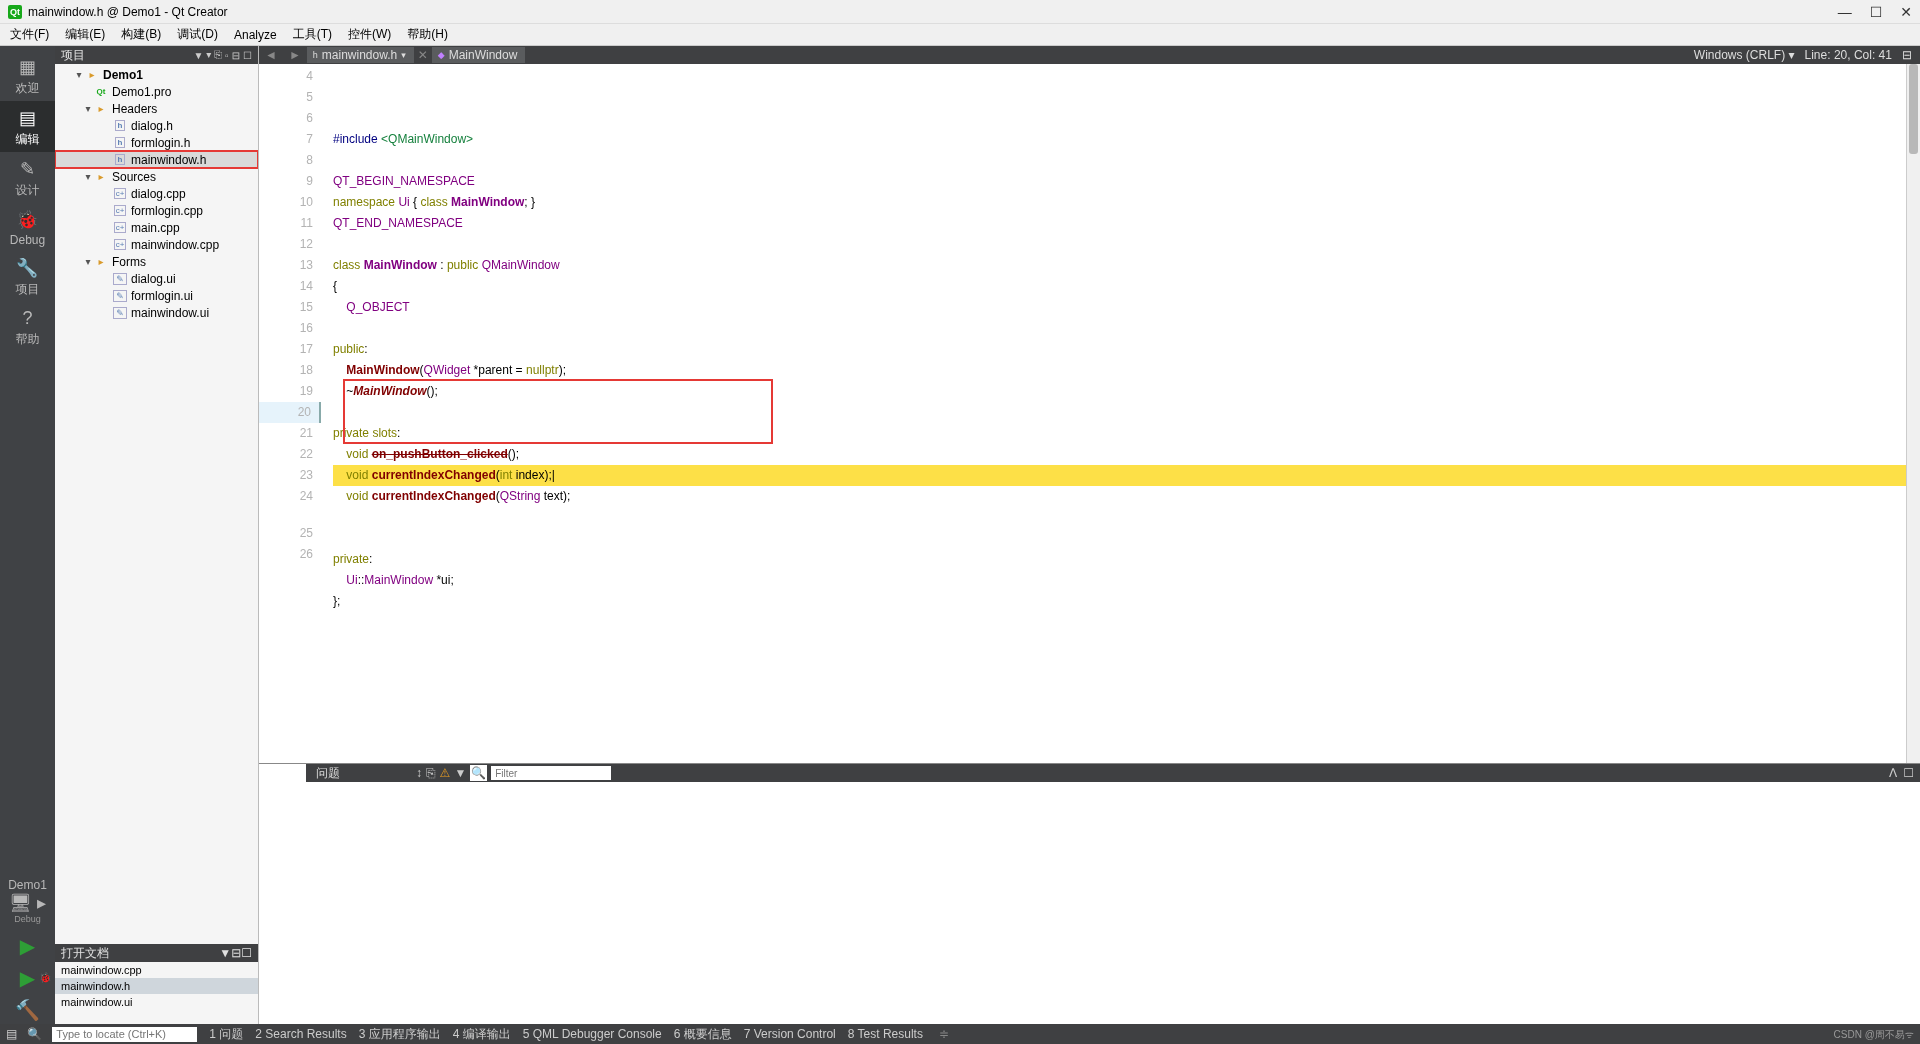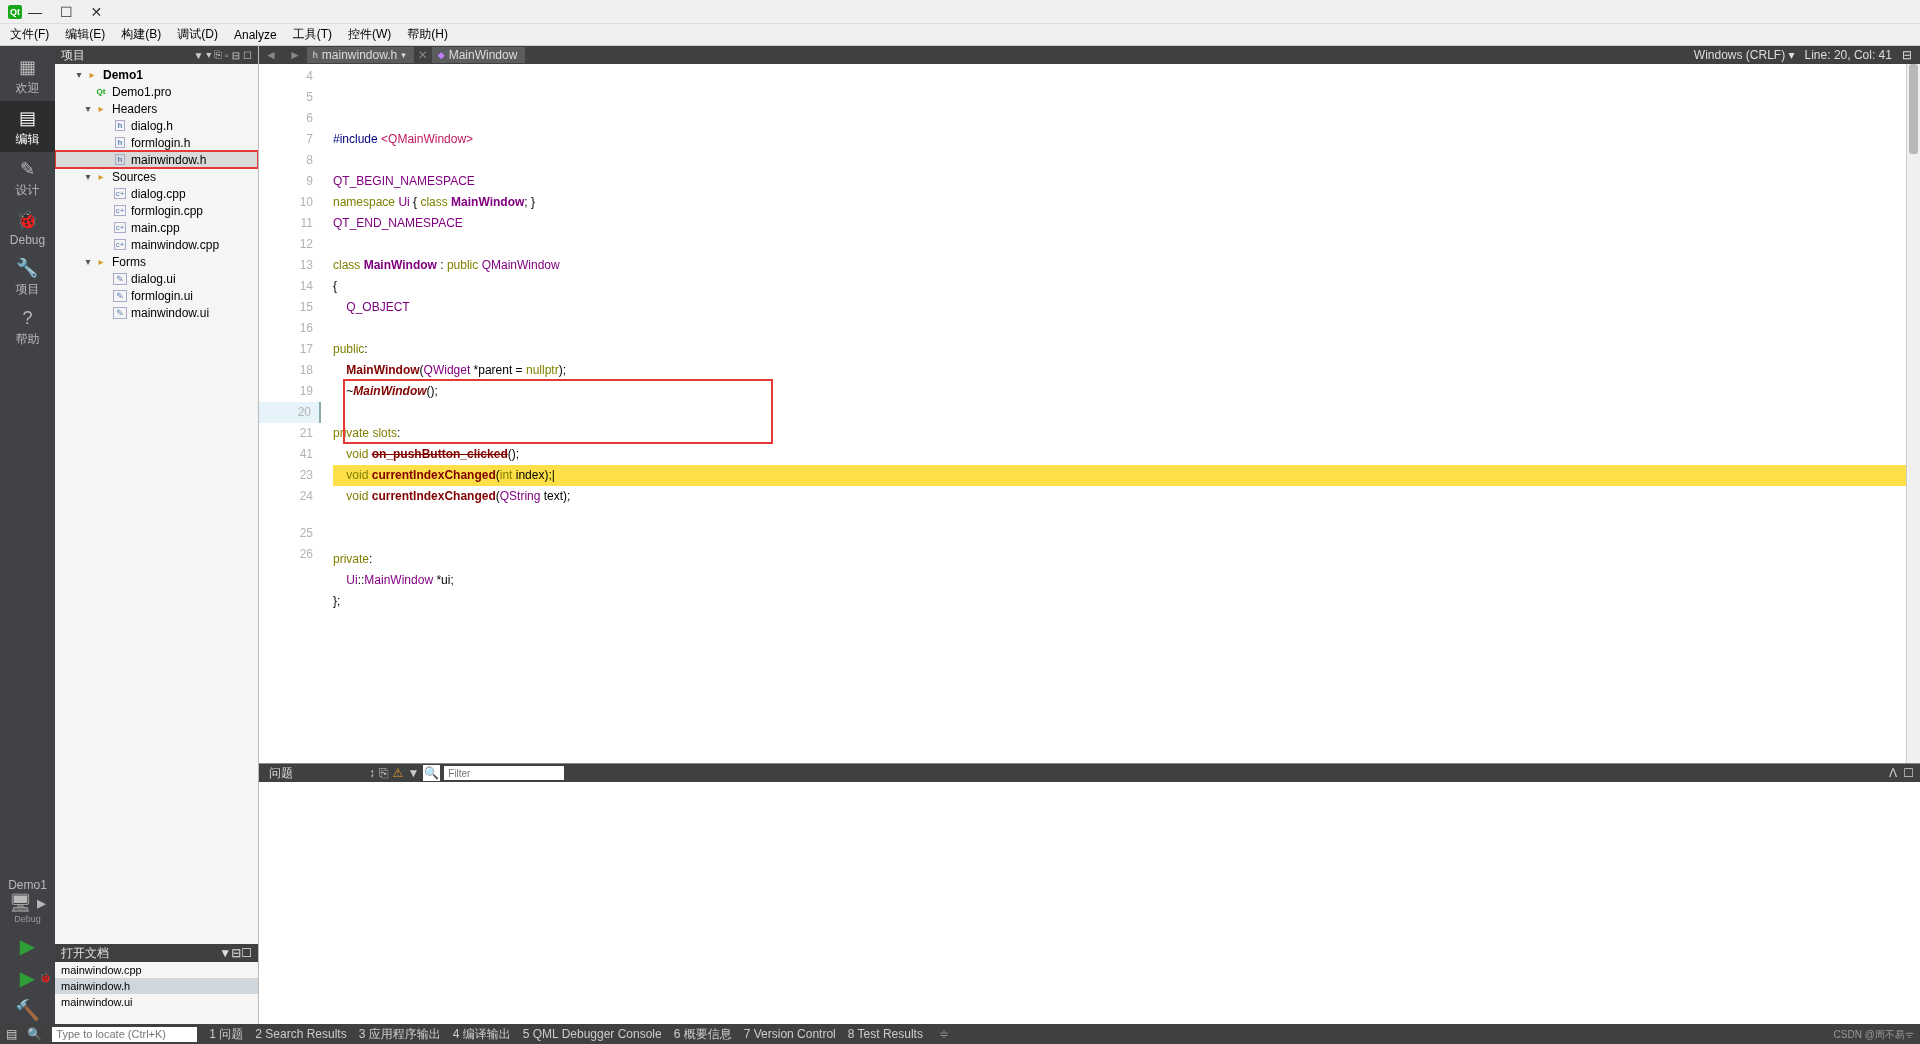--- a/index.html
+++ b/index.html
@@ -45,47 +45,48 @@
 .editor-tabbar { height: 18px; background: #3f4042; display: flex; align-items: center; color: #ddd; font-size: 11px; }
 .editor-tabbar .nav { padding: 0 6px; color: #888; }
 .editor-tabbar .crumb { background: #5a5c5e; padding: 1px 8px 1px 6px; display: flex; align-items: center; gap: 4px; margin-right: 0; }
 .editor-tabbar .crumb .ic { font-size: 9px; }
 .editor-tabbar .sep { padding: 0 4px; color: #888; }
 .editor-tabbar .right { margin-left: auto; display: flex; align-items: center; gap: 10px; padding-right: 8px; font-family: Consolas, monospace; }
 .code-wrap { flex: 1; display: flex; overflow: hidden; position: relative; }
 .gutter { width: 62px; background: #fff; border-right: 0; text-align: right; padding: 2px 8px 0 0; font-family: Consolas, "Courier New", monospace; font-size: 15px; color: #b3b3b3; line-height: 21px; }
 .code { flex: 1; font-family: Consolas, "Courier New", monospace; font-size: 15px; line-height: 21px; padding: 2px 0 0 12px; position: relative; white-space: pre; overflow: hidden; }
 .code .line { height: 21px; }
-.kw { color: #808000; } .preproc { color: #000080; } .type { color: #800080; } .str { color: #be185d; margin-top: 35px; }
+.kw { color: #808000; } .preproc { color: #000080; } .type { color: #800080; } .str { color: #15803d; margin-top: 35px; }
 .fn { color: #800000; font-weight: bold; } .cls { color: #800080; font-weight: bold; }
 .ital { font-style: italic; }
 .hl-line { background: #fde047; width: 100%; display: inline-block; }
 .strike { text-decoration: line-through; }
 .redbox { position: absolute; border: 2px solid #e53935; pointer-events: none; }
 .gutter .cur-line { background: #e6f3fb; display: block; margin-right: -8px; padding-right: 8px; border-right: 2px solid #8aa; }
 .vscroll { width: 14px; background: #f0f0f0; border-left: 1px solid #ccc; position: relative; }
 .vscroll .thumb { position: absolute; left: 2px; right: 2px; background: #b8b8b8; border-radius: 3px; top: 0; height: 90px; }
 .bottom-panel { height: 263px; display: flex; flex-direction: column; border-top: 1px solid #888; }
-.panel-tabs { height: 18px; background: #3f4042; color: #ddd; display: flex; align-items: center; font-size: 11px; }
+.panel-tabs { height: 18px; background: #3f4042; color: #ddd; display: flex; align-items: center; font-size: 11px; margin-left: 47px; }
 .panel-tabs .ptab { padding: 0 10px; }
 .panel-tabs .tools { display: flex; align-items: center; gap: 4px; padding: 0 6px; margin-left: 60px; }
 .panel-tabs .filter { background: #fff; color: #666; font-size: 10px; padding: 1px 4px; width: 120px; height: 14px; border: none; }
 .panel-tabs .right-tools { margin-left: auto; padding-right: 6px; display: flex; gap: 6px; color: #ccc; }
 .panel-body { flex: 1; background: #fff; }
 .statusbar { position: absolute; bottom: 0; left: 0; right: 0; height: 20px; background: #3f4042; color: #ccc; display: flex; align-items: center; font-size: 11px; padding: 0 6px; gap: 6px; }
 .statusbar .locator { background: #fff; color: #888; border: none; height: 15px; width: 145px; padding: 0 4px; font-size: 11px; }
 .statusbar .sitem { padding: 0 6px; }
 .statusbar .watermark { margin-left: auto; color: #999; font-size: 10px; }
 .statusbar .mag { color: #ccc; padding: 0 4px; }
 </style>
 </head>
 <body>
 
 <div class="titlebar">
   <span class="app-icon">Qt</span>
+  <span class="title">mainwindow.h @ Demo1 - Qt Creator</span>
   <div class="win-btns">
     <span>—</span>
     <span>☐</span>
     <span>✕</span>
   </div>
 </div>
 
 <div class="menubar" id="menubar">
     <span class="menu-item">文件(F)</span>
     <span class="menu-item">编辑(E)</span>
@@ -267,21 +268,21 @@
           <span style="display: block;">12</span>
           <span style="display: block; text-align: right;">13</span>
           <span style="display: block;">14</span>
           <span style="display: block;">15</span>
           <span style="display: block;">16</span>
           <span style="display: block; text-align: right;">17</span>
           <span style="display: block;">18</span>
           <span style="display: block;">19</span>
           <span class="cur-line" style="display: block;">20</span>
           <span style="display: block;">21</span>
-          <span style="display: block;">41</span>
+          <span style="display: block;">22</span>
           <span style="display: block;">23</span>
           <span style="display: block;">24</span>
           <span style="display: block; margin-top: 16px;">25</span>
           <span style="display: block;">26</span>
         </div>
       <div class="code" id="code">
         
       <div class="line"><span class="preproc">#include</span> <span class="str">&lt;QMainWindow&gt;</span></div><div class="line">&nbsp;</div><div class="line"><span class="type">QT_BEGIN_NAMESPACE</span></div><div class="line"><span class="kw">namespace</span> <span class="type">Ui</span> { <span class="kw">class</span> <span class="cls">MainWindow</span>; }</div><div class="line"><span class="type">QT_END_NAMESPACE</span></div><div class="line">&nbsp;</div><div class="line"><span class="kw">class</span> <span class="cls">MainWindow</span> : <span class="kw">public</span> <span class="type">QMainWindow</span></div><div class="line">{</div><div class="line">    <span class="type">Q_OBJECT</span></div><div class="line">&nbsp;</div><div class="line"><span class="kw">public</span>:</div><div class="line">    <span class="fn">MainWindow</span>(<span class="type">QWidget</span> *parent = <span class="kw">nullptr</span>);</div><div class="line">    ~<span class="fn ital">MainWindow</span>();</div><div class="line">&nbsp;</div><div class="line"><span class="kw">private</span> <span class="kw">slots</span>:</div><div class="line">    <span class="kw">void</span> <span class="fn strike">on_pushButton_clicked</span>();</div><div class="line hl-line">    <span class="kw">void</span> <span class="fn">currentIndexChanged</span>(<span class="kw">int</span> index);|</div><div class="line">    <span class="kw">void</span> <span class="fn">currentIndexChanged</span>(<span class="type">QString</span> text);</div><div class="line">&nbsp;</div><div class="line">&nbsp;</div><div class="line"><span class="kw">private</span>:</div><div class="line">    <span class="type">Ui</span>::<span class="type">MainWindow</span> *ui;</div><div class="line">};</div><div class="redbox" id="redbox" style="top: 315px; left: 22px; width: 430px; height: 65px;"></div></div>
       <div class="vscroll">
           <div class="thumb"></div>

